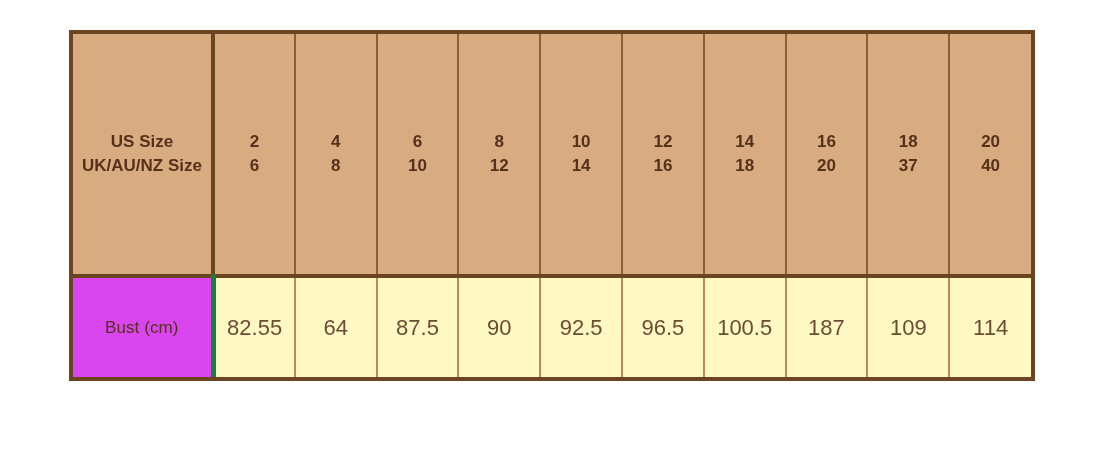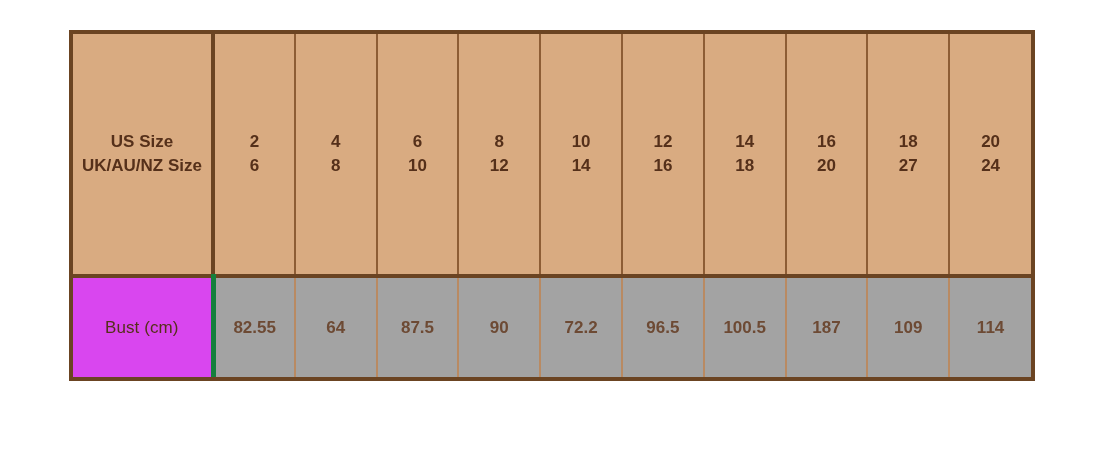--- a/index.html
+++ b/index.html
@@ -82,24 +82,24 @@
     border-bottom: 4px solid #6b4422;
   }
   .header-cell:last-child { border-right: none; }
 
   .header-cell .sz { display: block; }
 
   
   .data-row { height: 41.5px; }
 
   .data-cell {
-    background: #a3a3a3;
+    background: #fef9c3;
     color: #6d4a34;
-    font-size: 17px;
-    font-weight: bold;
+    font-size: 22px;
+    font-weight: normal;
     border-right: 2px solid #b98a62;
   }
   .data-cell:last-child { border-right: none; }
 
   
   tr.row-thin-top .data-cell { border-top: 1.5px solid #c99b74; }
   tr.row-thin-top .label-cell { border-top: 1.5px solid #c28f66; }
 
   
   tr.row-group-top .data-cell { border-top: 4px solid #6b4422; }
@@ -148,35 +148,35 @@
           <th class="header-cell">
             <span class="sz">14</span>
             <span class="sz">18</span>
           </th>
           <th class="header-cell">
             <span class="sz">16</span>
             <span class="sz">20</span>
           </th>
           <th class="header-cell">
             <span class="sz">18</span>
-            <span class="sz">27</span>
+            <span class="sz">37</span>
           </th>
           <th class="header-cell">
             <span class="sz">20</span>
-            <span class="sz">24</span>
+            <span class="sz">40</span>
           </th>
         </tr>
 
         <tr class="data-row row-group-top">
           <td class="label-cell">Bust (cm)</td>
           <td class="data-cell">82.55</td>
           <td class="data-cell">64</td>
           <td class="data-cell">87.5</td>
           <td class="data-cell">90</td>
-          <td class="data-cell">72.2</td>
+          <td class="data-cell">92.5</td>
           <td class="data-cell">96.5</td>
           <td class="data-cell">100.5</td>
           <td class="data-cell">187</td>
           <td class="data-cell">109</td>
           <td class="data-cell">114</td>
         </tr>
 
 
 
 

